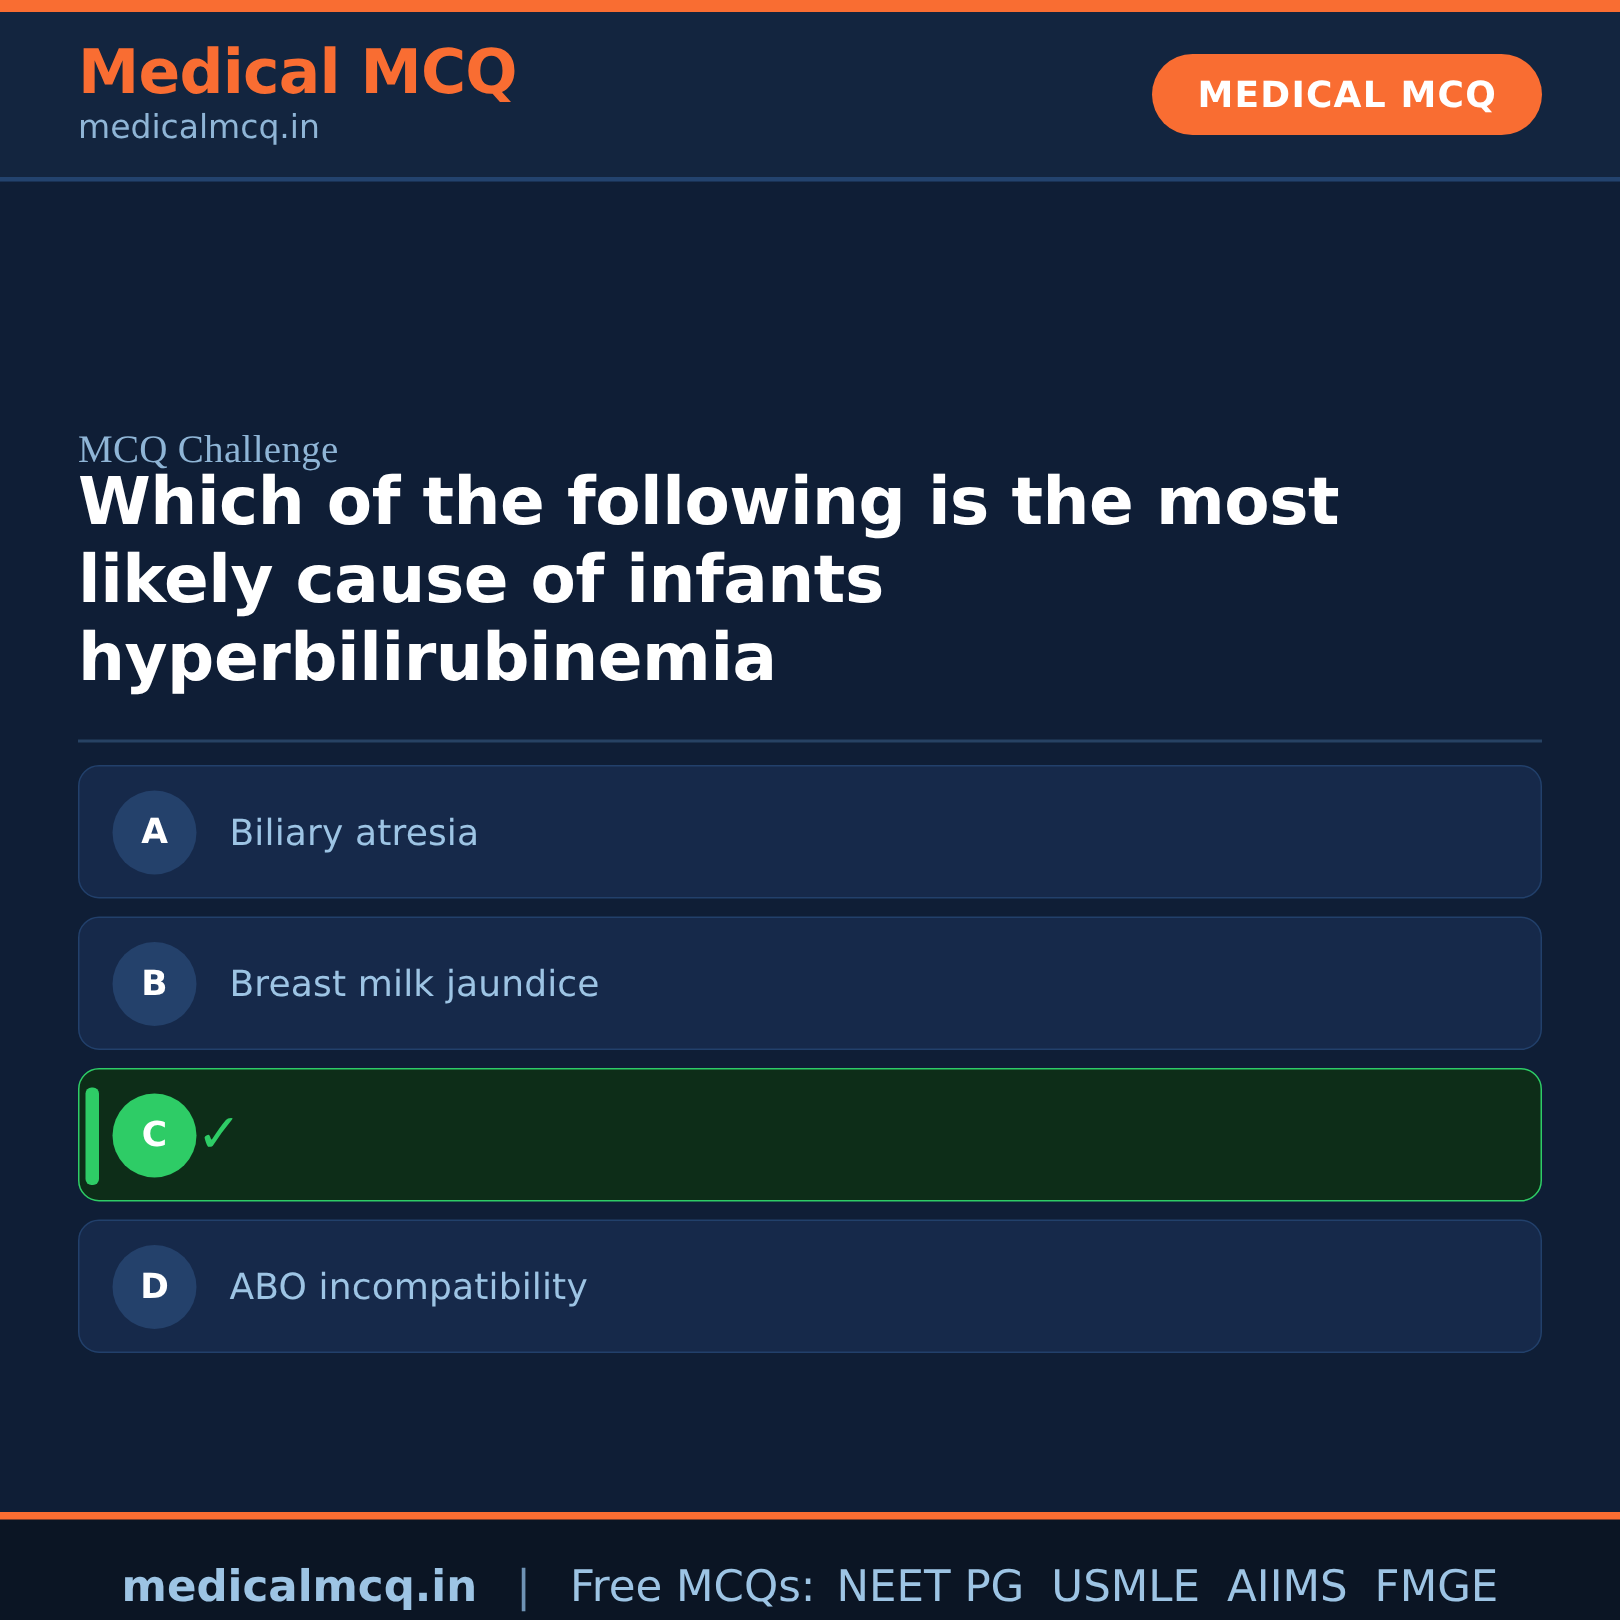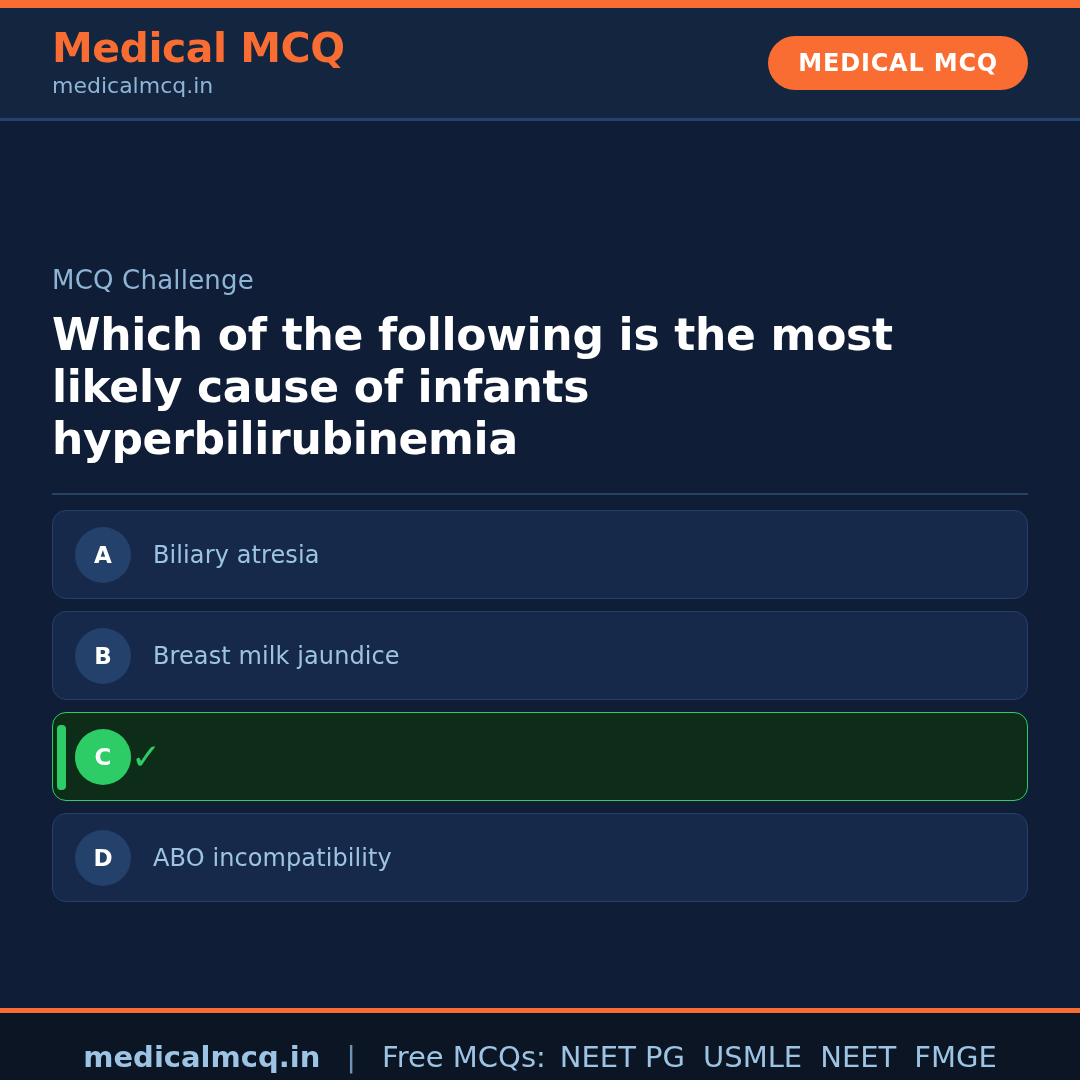--- a/index.html
+++ b/index.html
@@ -62,24 +62,25 @@
   }
 
   
   .main {
     flex:1 1 auto;
     position:relative;
     padding:0 52px;
   }
   .eyebrow {
     position:absolute;
-    top:144px; left:52px;
+    top:164px; left:52px;
     font-size:26px;
     color:#8fb5d6;
     letter-spacing:0.2px;
+    font-family:Liberation Serif, serif;
   }
   .question {
     position:absolute;
     top:188px; left:52px;
     width:850px;
     font-size:44px;
     font-weight:bold;
     color:#ffffff;
     line-height:1.18;
     letter-spacing:-0.3px;
@@ -231,18 +232,18 @@
     </div>
   </div>
 
   <div class="footer">
     <div class="footer-inner">
       <span class="footer-site">medicalmcq.in</span>
       <span class="footer-sep">|</span>
       <span class="footer-label">Free MCQs:</span>
       <span class="footer-exam">NEET PG</span>
       <span class="footer-exam">USMLE</span>
-      <span class="footer-exam">NEET</span>
+      <span class="footer-exam">AIIMS</span>
       <span class="footer-exam">FMGE</span>
     </div>
   </div>
 
 </div>
 
 </body></html>

